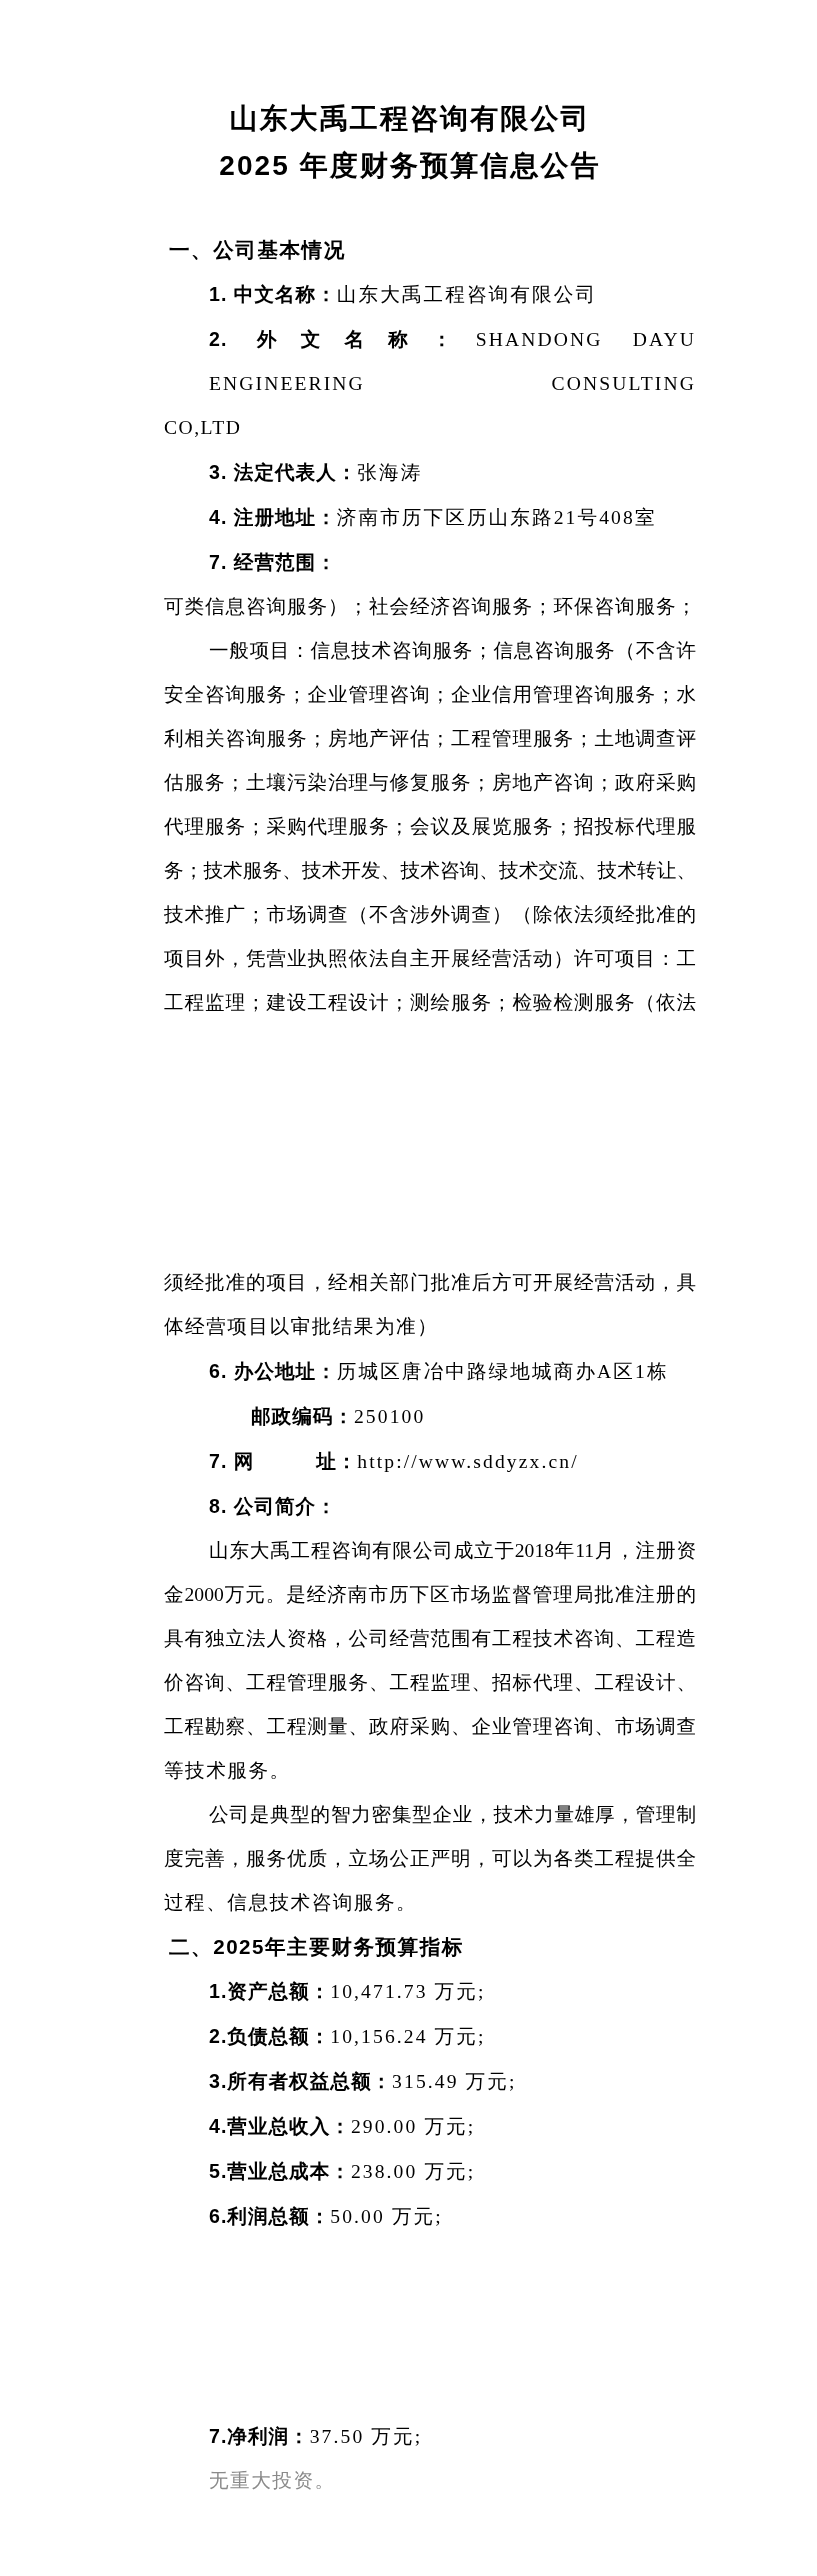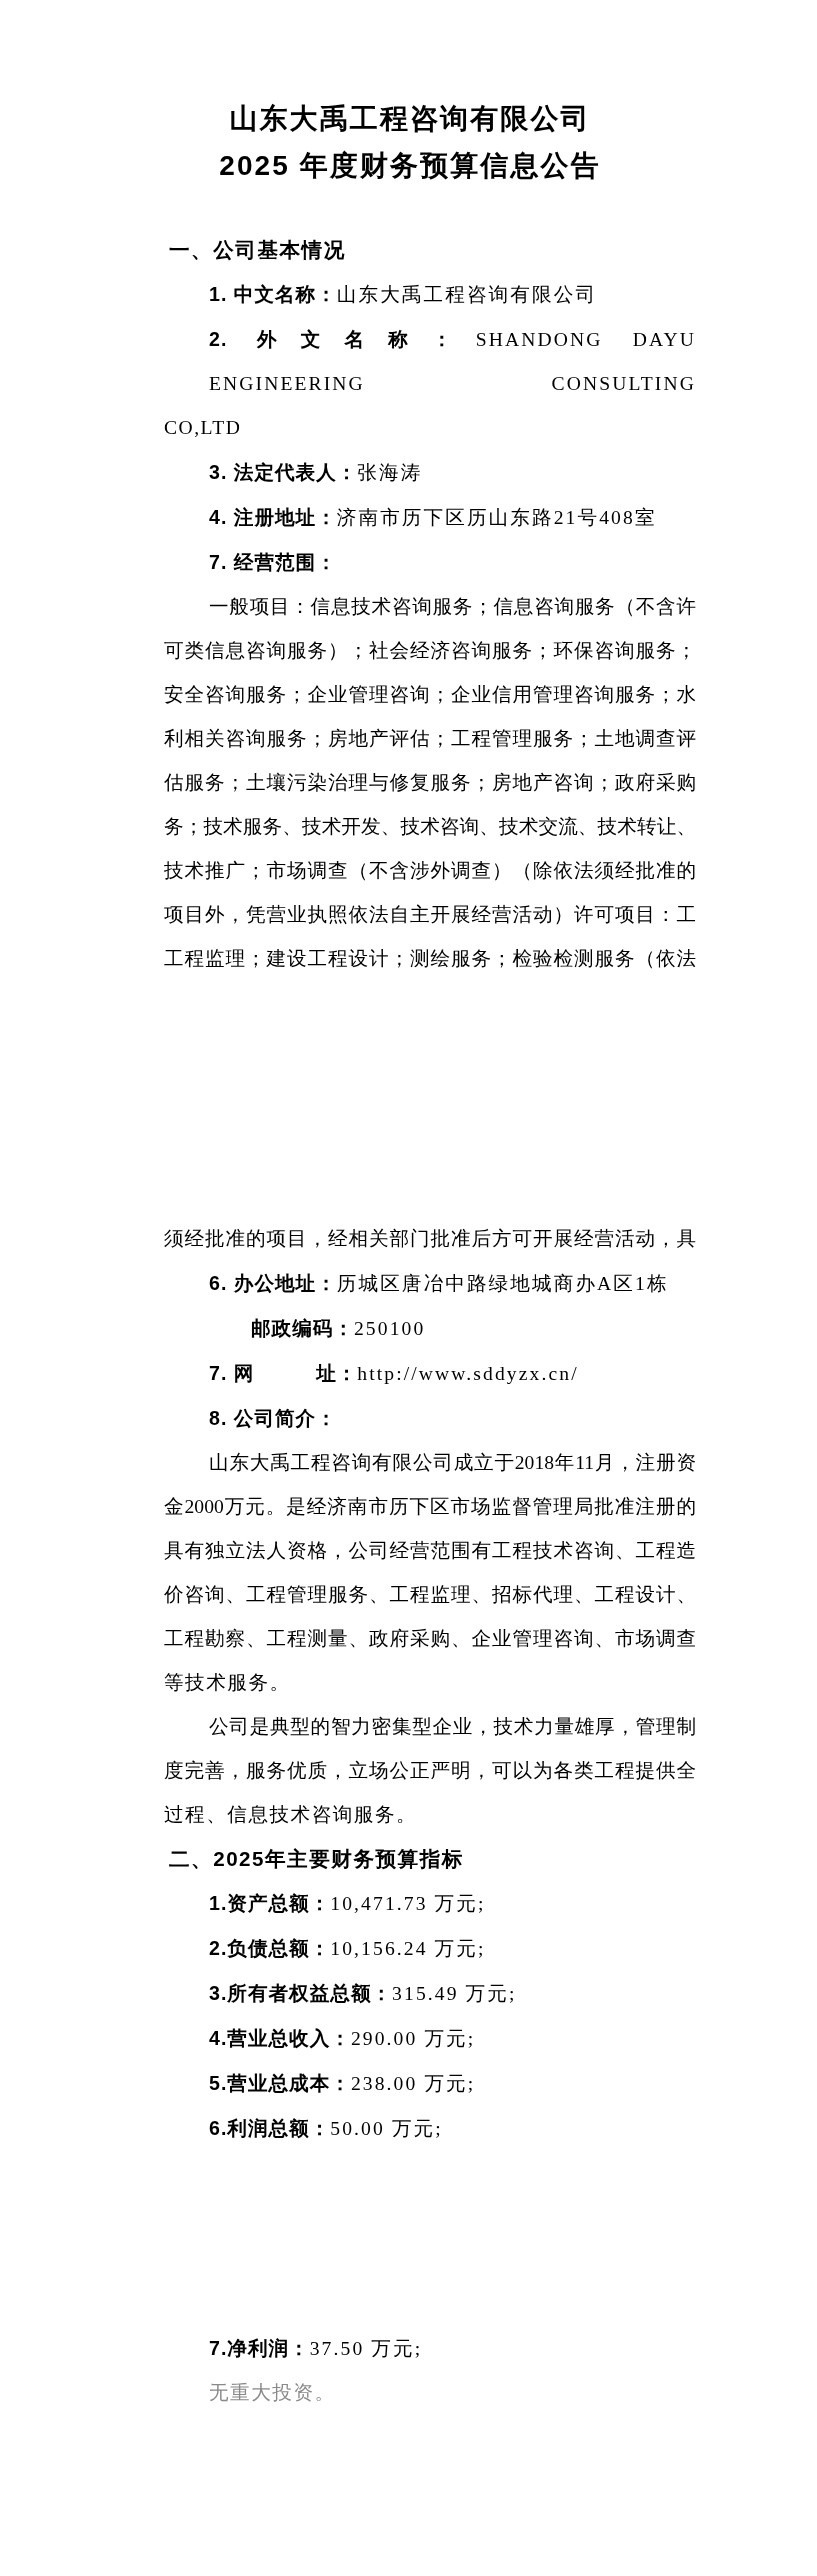--- a/index.html
+++ b/index.html
@@ -80,33 +80,35 @@
 
     <div class="line ind fill"><span class="lab">2. 外文名称：</span><span class="val">SHANDONG DAYU ENGINEERING CONSULTING</span></div>
     <div class="line">CO,LTD</div>
 
     <div class="line ind"><span class="lab">3. 法定代表人：</span><span class="val">张海涛</span></div>
 
     <div class="line ind"><span class="lab">4. 注册地址：</span><span class="val">济南市历下区历山东路21号408室</span></div>
 
     <div class="line ind"><span class="lab">7. 经营范围：</span></div>
 
+    <div class="line fill">可类信息咨询服务）；社会经济咨询服务；环保咨询服务；</div>
     <div class="line ind fill">一般项目：信息技术咨询服务；信息咨询服务（不含许</div>
-    <div class="line fill">可类信息咨询服务）；社会经济咨询服务；环保咨询服务；</div>
     <div class="line fill">安全咨询服务；企业管理咨询；企业信用管理咨询服务；水</div>
     <div class="line fill">利相关咨询服务；房地产评估；工程管理服务；土地调查评</div>
     <div class="line fill">估服务；土壤污染治理与修复服务；房地产咨询；政府采购</div>
+    <div class="line fill">代理服务；采购代理服务；会议及展览服务；招投标代理服</div>
     <div class="line fill">务；技术服务、技术开发、技术咨询、技术交流、技术转让、</div>
     <div class="line fill">技术推广；市场调查（不含涉外调查）（除依法须经批准的</div>
     <div class="line fill">项目外，凭营业执照依法自主开展经营活动）许可项目：工</div>
     <div class="line fill">工程监理；建设工程设计；测绘服务；检验检测服务（依法</div>
 
     <div class="gap-a"></div>
 
     <div class="line fill">须经批准的项目，经相关部门批准后方可开展经营活动，具</div>
+    <div class="line">体经营项目以审批结果为准）</div>
 
     <div class="line ind"><span class="lab">6. 办公地址：</span><span class="val">历城区唐冶中路绿地城商办A区1栋</span></div>
 
     <div class="line postal"><span class="lab">邮政编码：</span><span class="val">250100</span></div>
 
     <div class="line ind"><span class="lab">7. 网　　　址：</span><span class="val">http://www.sddyzx.cn/</span></div>
 
     <div class="line ind"><span class="lab">8. 公司简介：</span></div>
 
     <div class="line ind fill">山东大禹工程咨询有限公司成立于2018年11月，注册资</div>

